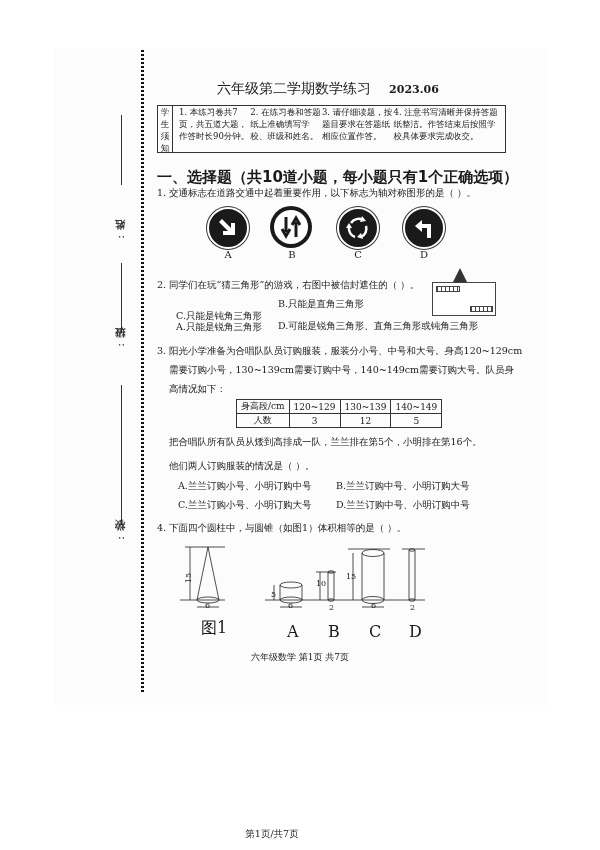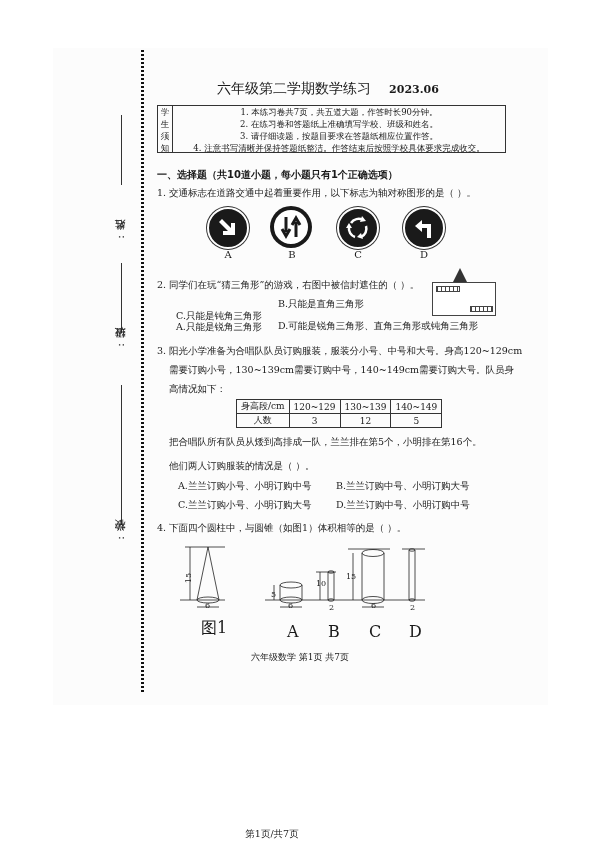--- a/index.html
+++ b/index.html
@@ -11,22 +11,22 @@
              background-size:3px 4px; }
   .vert { position:absolute; writing-mode:vertical-rl; transform:rotate(180deg);
           font-family:"DejaVu Sans", sans-serif; font-size:11px; color:#222; }
   .vline { position:absolute; width:1px; background:#333; }
   .title { position:absolute; left:0; width:600px; top:80px; text-align:center; font-size:14px;padding-left:28px; }
   .title .date { font-size:11px; margin-left:18px; font-weight:bold; }
   .notice { position:absolute; left:157px; top:105px; width:347px; height:46px; border:1px solid #333;
             display:flex; font-size:8.5px; }
   .notice .lab { width:14px; border-right:1px solid #333; display:flex; flex-direction:column;
                  justify-content:space-around; align-items:center; padding:1px 0; }
-  .notice .rules { flex:1; display:flex; flex-direction:column; justify-content:space-around; padding:1px 6px;text-align:center; }
-  .section { position:absolute; left:157px; top:168px; font-family:"DejaVu Sans", sans-serif; font-size:10px; font-weight:bold; }
+  .notice .rules { flex:1; display:flex; flex-direction:row; justify-content:space-around; padding:1px 6px; }
+  .section { position:absolute; left:157px; top:168px; font-family:"DejaVu Sans", sans-serif; font-size:15px; font-weight:bold; }
   .q { position:absolute; font-size:9.5px; left:157px; }
   .opt { position:absolute; font-size:9.5px; }
   .sign { position:absolute; width:38px; height:38px; border-radius:50%; background:#1a1a1a;
           border:2px solid #fff; box-shadow:0 0 0 1px #333; top:207px; }
   .sign svg { width:38px; height:38px; }
   .signlab { position:absolute; top:249px; font-size:10px; width:38px; text-align:center; }
   table.h { position:absolute; left:236px; top:399px; border-collapse:collapse; font-size:9px; }
   table.h td { border:1px solid #333; padding:0 4px; height:13px; text-align:center; }
   .env { position:absolute; left:432px; top:282px; width:62px; height:32px; border:1px solid #444; background:#fff; }
   .tri { position:absolute; left:453px; top:268px; width:0; height:0; border-left:7px solid transparent;

